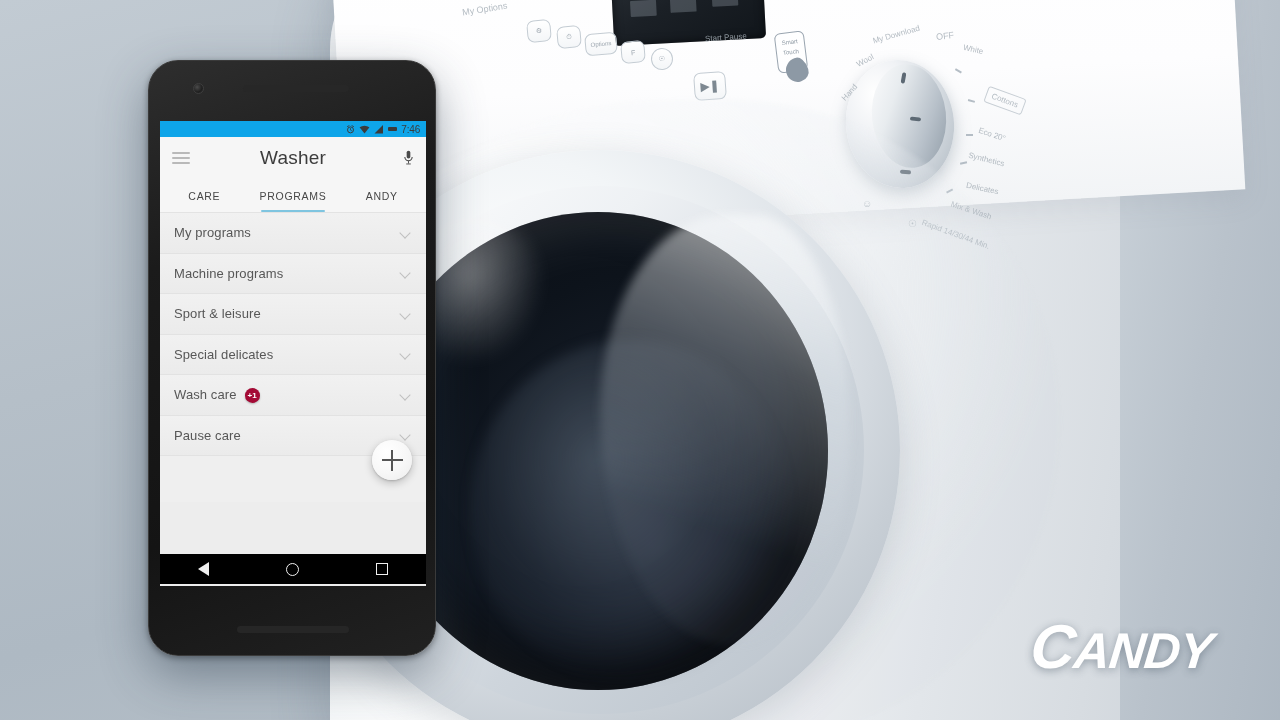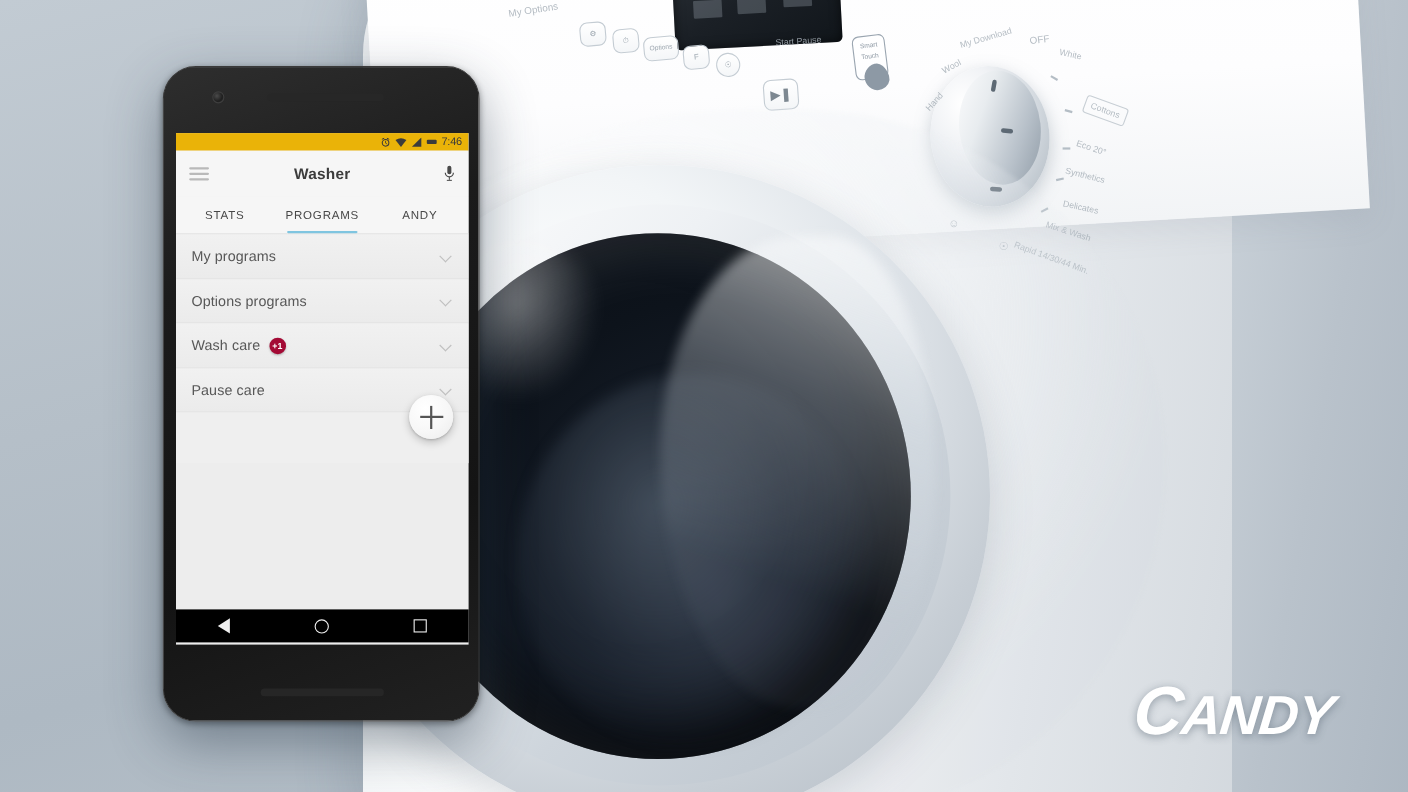--- a/index.html
+++ b/index.html
@@ -261,21 +261,21 @@
     position: absolute;
     left: 11px; top: 60px;
     width: 266px; height: 465px;
     background: #ededed;
     overflow: hidden;
   }
 
   
   .statusbar {
     height: 16px;
-    background: #eab308;
+    background: #0ea5e9;
     display: flex;
     align-items: center;
     justify-content: flex-end;
     padding-right: 6px;
     gap: 4px;
   }
   .sb-icon { display: flex; align-items: center; color: #3b3b3b; }
   .sb-time {
     font-size: 10px;
     color: #3b3b3b;
@@ -294,23 +294,23 @@
     background: #f6f6f6;
     display: flex;
     align-items: center;
     padding: 0 12px;
   }
   .hamburger { width: 18px; display: flex; flex-direction: column; gap: 3px; cursor: pointer;}
   .hamburger i { display:block; height: 2px; background: #b9b9b9; border-radius: 1px; }
   .appbar-title {
     flex: 1;
     text-align: center;
-    font-size: 14px;
+    font-size: 19px;
     color: #3c3c3c;
-    font-weight: bold;
+    font-weight: normal;
     letter-spacing: 0.2px;
   }
   .mic-icon { width: 18px; display: flex; justify-content: flex-end; }
 
   
   .tabs {
     height: 34px;
     background: #f6f6f6;
     display: flex;
     align-items: stretch;
@@ -547,39 +547,47 @@
           <svg width="11" height="16" viewBox="0 0 24 34" fill="#4a4a4a">
             <rect x="8" y="1" width="8" height="17" rx="4"></rect>
             <path d="M4 15a8 8 0 0 0 16 0" fill="none" stroke="#4a4a4a" stroke-width="2.4"></path>
             <rect x="11" y="23" width="2" height="6"></rect>
             <rect x="7" y="29" width="10" height="2"></rect>
           </svg>
         </div>
       </div>
 
       <div class="tabs">
-        <div class="tab">STATS</div>
+        <div class="tab">CARE</div>
         <div class="tab active">PROGRAMS</div>
         <div class="tab">ANDY</div>
       </div>
 
       <div class="list">
 
         <div class="row">
           <span class="row-label">My programs</span>
           <span class="chev"></span>
         </div>
 
         <div class="row">
-          <span class="row-label">Options programs</span>
+          <span class="row-label">Machine programs</span>
           <span class="chev"></span>
         </div>
 
 
-
+        <div class="row">
+          <span class="row-label">Sport &amp; leisure</span>
+          <span class="chev"></span>
+        </div>
+
+        <div class="row">
+          <span class="row-label">Special delicates</span>
+          <span class="chev"></span>
+        </div>
 
         <div class="row">
           <span class="row-label"><span>Wash care</span><span class="badge">+1</span></span>
           <span class="chev"></span>
         </div>
 
         <div class="row">
           <span class="row-label">Pause care</span>
           <span class="chev"></span>
         </div>

